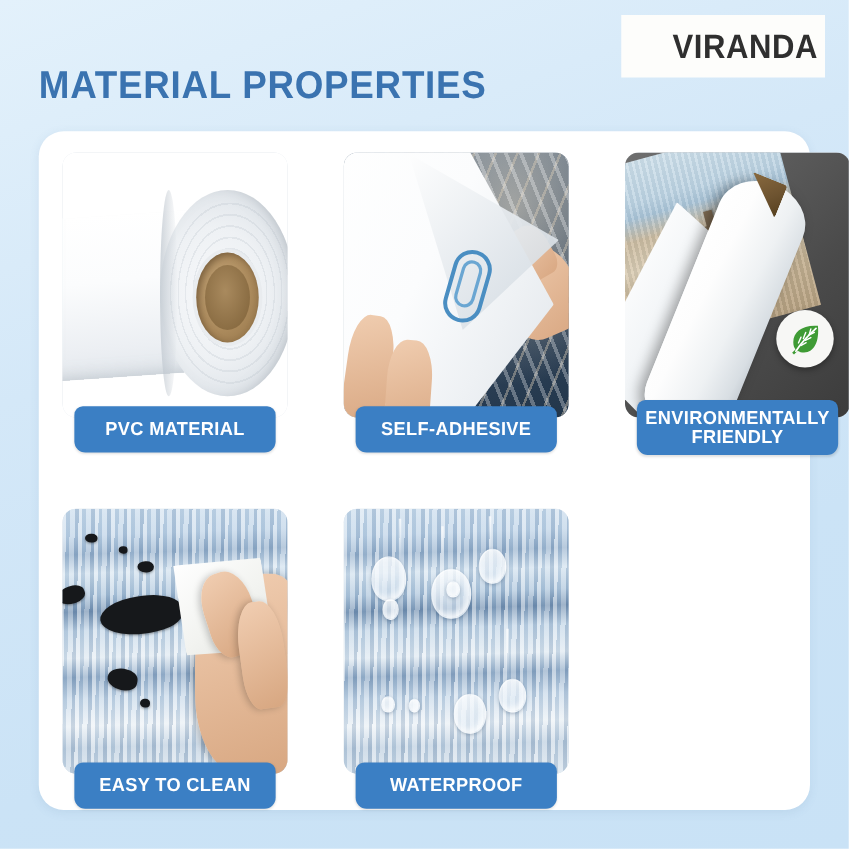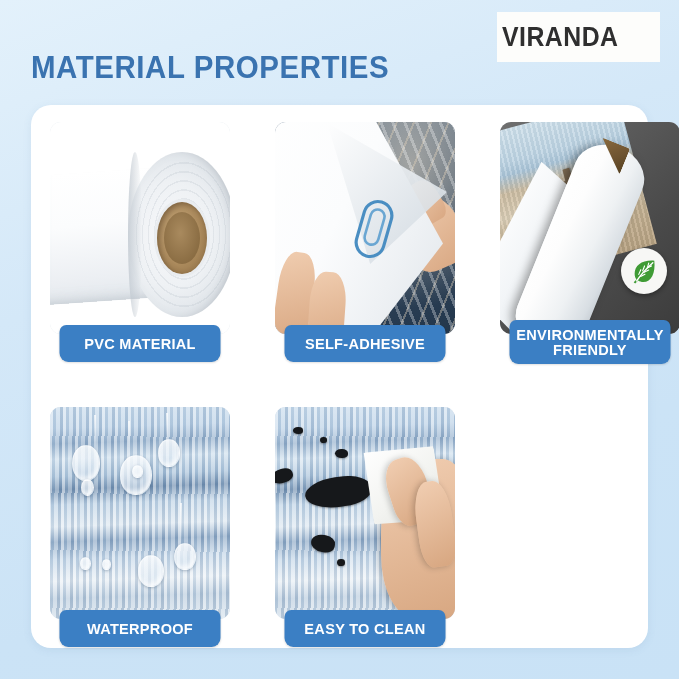--- a/index.html
+++ b/index.html
@@ -6,21 +6,21 @@
   body{
     width:679px;height:679px;overflow:hidden;
     font-family:"Liberation Sans","DejaVu Sans",sans-serif;
     background:linear-gradient(160deg,#e3f1fb 0%,#d4e8f8 35%,#cbe3f6 70%,#c9e2f6 100%);
   }
   .page{position:relative;width:679px;height:679px;}
 
   
   .logo-box{
     position:absolute;left:497px;top:12px;width:163px;height:50px;
-    background:#fdfdfb;display:flex;align-items:center;justify-content:flex-start;
+    background:#fdfdfb;display:flex;align-items:center;justify-content:flex-end;
   }
   .logo-text{
     font-size:27px;font-weight:bold;color:#2f2f2f;letter-spacing:0.5px;
     transform:scaleX(0.92);font-family:"Liberation Sans","DejaVu Sans",sans-serif;
   }
   .title{
     position:absolute;left:31px;top:50px;
     font-size:31px;font-weight:bold;color:#3a73b0;letter-spacing:0.6px;
     transform:scaleX(0.95);transform-origin:left center;white-space:nowrap;
   }
@@ -278,50 +278,50 @@
             <path d="M21 7.6l-1.4 5M16.6 10.6l-2 5.2M12.6 14.6l-2.2 5M24 10.6l-4.6 2.2M21 15l-4.8 2.4M17 19.4l-4.6 2.4" stroke="#ffffff" stroke-width="1.2" fill="none" stroke-linecap="round"></path>
           </svg>
         </div>
       </div>
       <div class="label two-line">ENVIRONMENTALLY FRIENDLY</div>
     </div>
 
     <div class="card">
       <div class="thumb">
         <div class="wood"></div>
+        <div class="stain" style="left:30px;top:70px;width:66px;height:30px;transform:rotate(-8deg);"></div>
+        <div class="stain" style="left:-4px;top:62px;width:22px;height:14px;transform:rotate(-18deg);"></div>
+        <div class="stain" style="left:36px;top:128px;width:24px;height:17px;transform:rotate(10deg);"></div>
+        <div class="stain" style="left:18px;top:20px;width:10px;height:7px;"></div>
+        <div class="stain" style="left:45px;top:30px;width:7px;height:6px;"></div>
+        <div class="stain" style="left:60px;top:42px;width:13px;height:9px;"></div>
+        <div class="stain" style="left:62px;top:152px;width:8px;height:7px;"></div>
+        <div class="c5-hand c5-palm"></div>
+        <div class="cloth"></div>
+        <div class="c5-hand c5-f1"></div>
+        <div class="c5-hand c5-f2"></div>
+      </div>
+      <div class="label">EASY TO CLEAN</div>
+    </div>
+
+    <div class="card">
+      <div class="thumb">
+        <div class="wood"></div>
         <div class="trail" style="left:44px;top:8px;height:34px;"></div>
         <div class="trail" style="left:78px;top:14px;height:26px;"></div>
         <div class="trail" style="left:116px;top:6px;height:30px;"></div>
         <div class="drop" style="left:22px;top:38px;width:26px;height:34px;"></div>
         <div class="drop" style="left:70px;top:48px;width:30px;height:38px;"></div>
         <div class="drop" style="left:108px;top:32px;width:20px;height:26px;"></div>
         <div class="drop" style="left:31px;top:72px;width:11px;height:15px;"></div>
         <div class="drop" style="left:82px;top:58px;width:9px;height:11px;"></div>
         <div class="drop" style="left:88px;top:148px;width:24px;height:30px;"></div>
         <div class="drop" style="left:124px;top:136px;width:20px;height:25px;"></div>
         <div class="drop" style="left:30px;top:150px;width:9px;height:11px;"></div>
         <div class="drop" style="left:52px;top:152px;width:7px;height:9px;"></div>
         <div class="trail" style="left:130px;top:96px;height:40px;"></div>
       </div>
       <div class="label">WATERPROOF</div>
     </div>
 
-    <div class="card">
-      <div class="thumb">
-        <div class="wood"></div>
-        <div class="stain" style="left:30px;top:70px;width:66px;height:30px;transform:rotate(-8deg);"></div>
-        <div class="stain" style="left:-4px;top:62px;width:22px;height:14px;transform:rotate(-18deg);"></div>
-        <div class="stain" style="left:36px;top:128px;width:24px;height:17px;transform:rotate(10deg);"></div>
-        <div class="stain" style="left:18px;top:20px;width:10px;height:7px;"></div>
-        <div class="stain" style="left:45px;top:30px;width:7px;height:6px;"></div>
-        <div class="stain" style="left:60px;top:42px;width:13px;height:9px;"></div>
-        <div class="stain" style="left:62px;top:152px;width:8px;height:7px;"></div>
-        <div class="c5-hand c5-palm"></div>
-        <div class="cloth"></div>
-        <div class="c5-hand c5-f1"></div>
-        <div class="c5-hand c5-f2"></div>
-      </div>
-      <div class="label">EASY TO CLEAN</div>
-    </div>
-
 
   </div>
 </div>
 
 </body></html>

